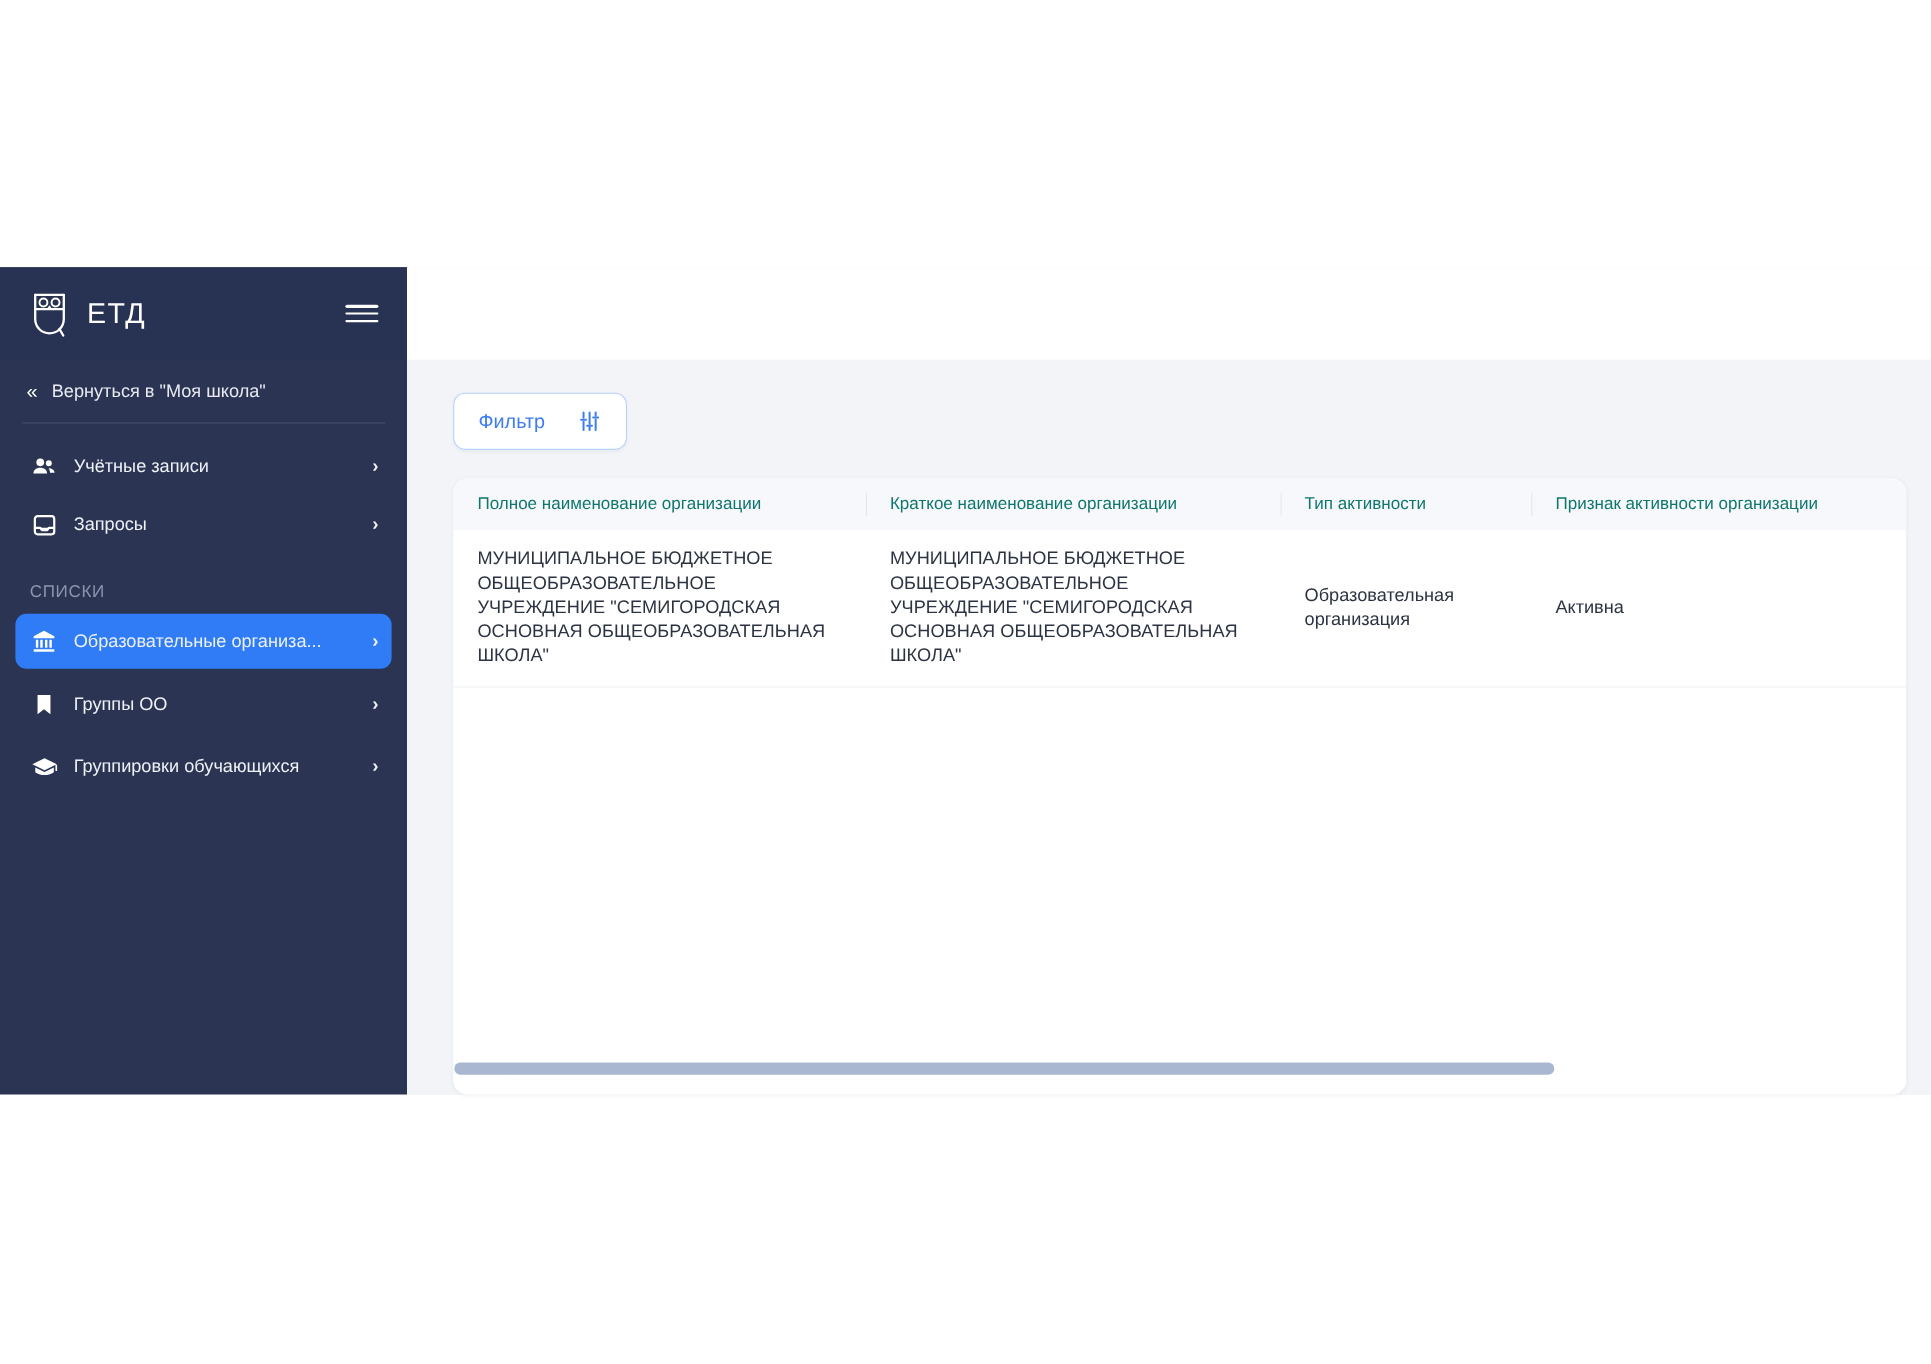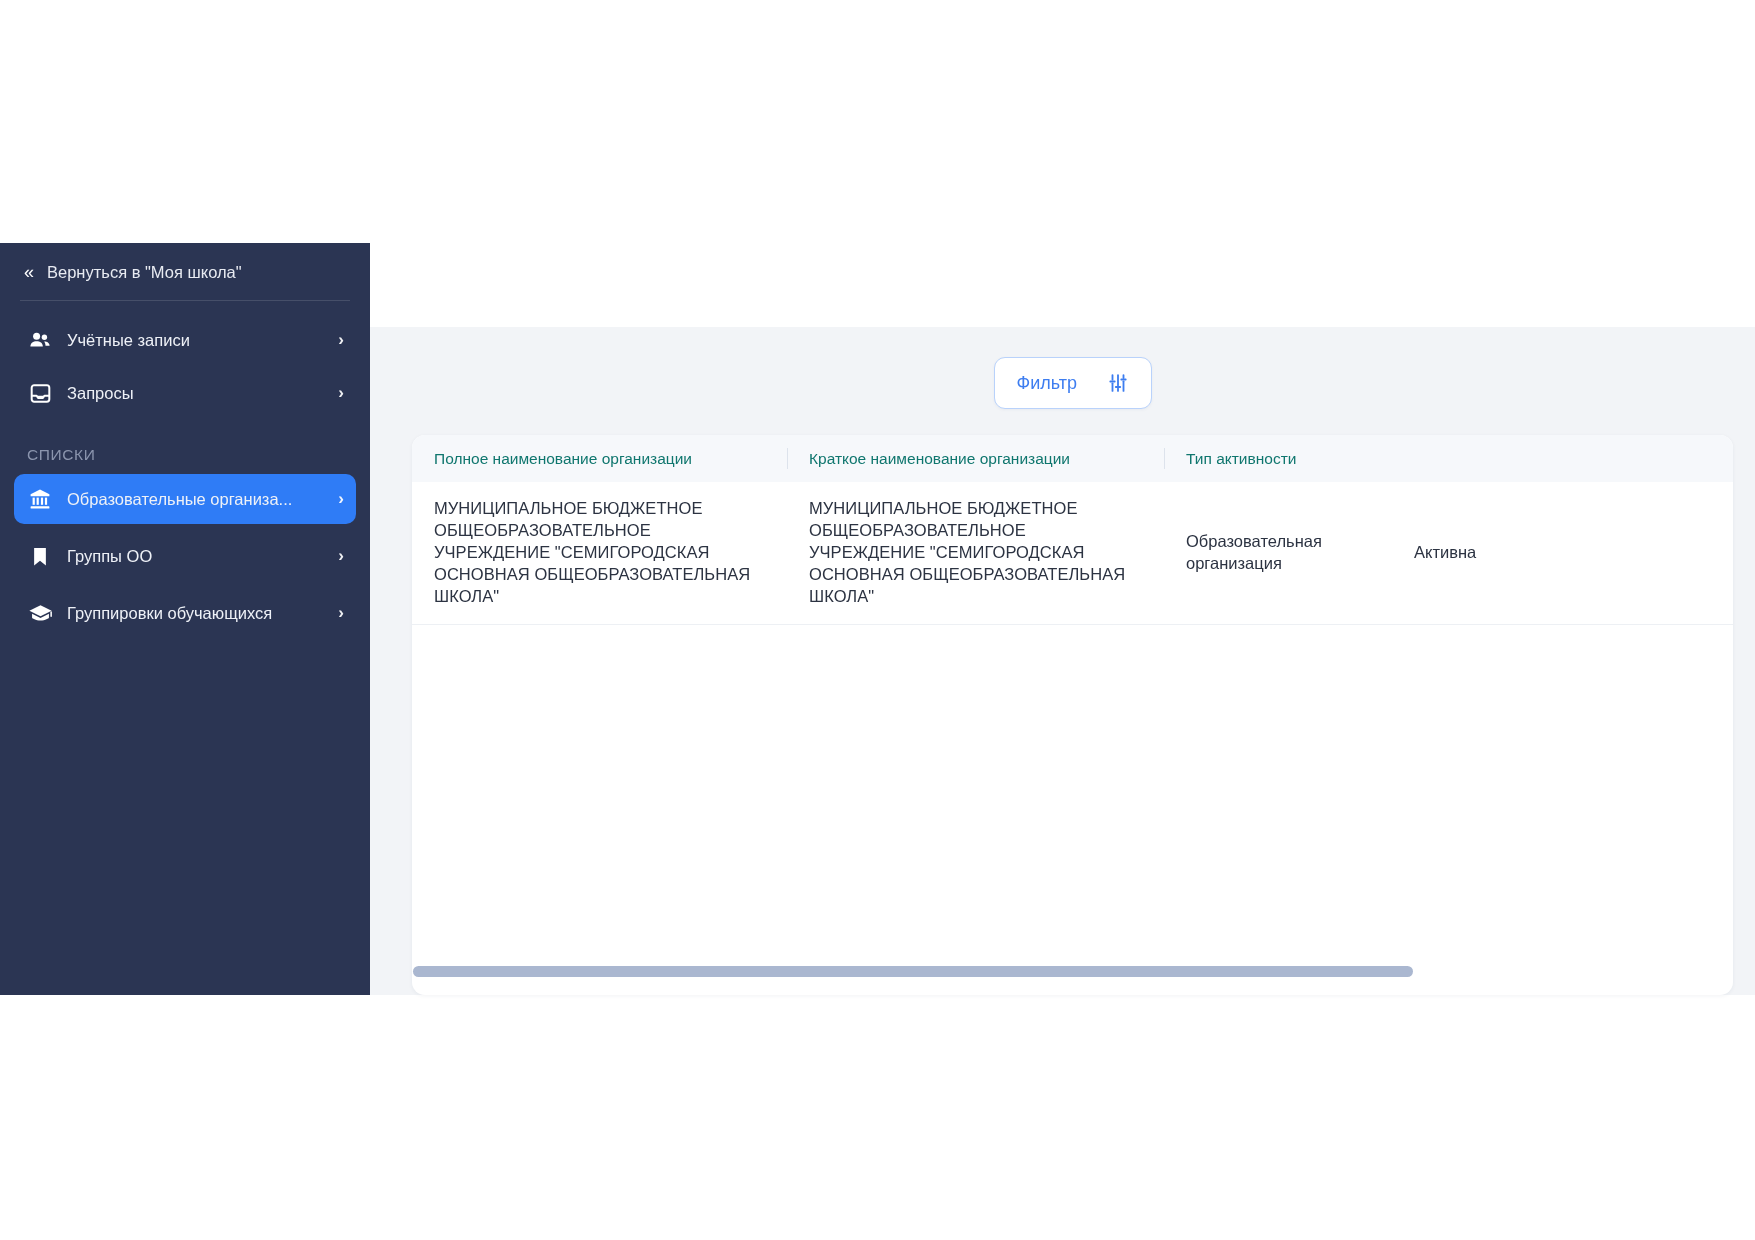--- a/index.html
+++ b/index.html
@@ -119,21 +119,21 @@
   .user-meta { display: flex; flex-direction: column; gap: 2px; }
   .user-name { font-size: 18.5px; color: #14171f; }
   .user-role { font-size: 16px; color: #7c8594; }
   .logout-btn {
     width: 34px; height: 34px;
     display: flex; align-items: center; justify-content: center;
     cursor: pointer;
   }
 
   .content { flex: 1; padding: 30px 22px 0 42px; display: flex; flex-direction: column; min-height: 0; }
-  .toolbar { display: flex; justify-content: center; padding-right: 0; }
+  .toolbar { display: flex; justify-content: flex-start; padding-right: 0; }
   .filter-btn {
     min-width: 158px;
     height: 52px;
     background: #ffffff;
     border: 1.6px solid #b9d2fb;
     border-radius: 11px;
     display: flex; align-items: center; justify-content: space-between;
     padding: 0 22px;
     gap: 26px;
     cursor: pointer;
@@ -216,20 +216,41 @@
     cursor: pointer;
   }
 </style>
 </head>
 <body>
 
 <div id="app">
 
   <aside class="sidebar">
 
+    <div class="sidebar-header">
+      <div class="logo-wrap">
+        <span class="owl-icon">
+          <svg class="owl-icon" viewBox="0 0 42 44" fill="none" xmlns="http://www.w3.org/2000/svg">
+            <path d="M8 5 L8 27 C8 34.5 14 40 21 40 C28 40 34 34.5 34 27 L34 5" stroke="#ffffff" stroke-width="2.1" stroke-linecap="round"></path>
+            <path d="M8 5 L34 5" stroke="#ffffff" stroke-width="2.1" stroke-linecap="round"></path>
+            <path d="M8 18 L34 18" stroke="#ffffff" stroke-width="2.1"></path>
+            <circle cx="15.5" cy="12" r="3.6" stroke="#ffffff" stroke-width="1.8"></circle>
+            <circle cx="26.5" cy="12" r="3.6" stroke="#ffffff" stroke-width="1.8"></circle>
+            <path d="M21 14.5 L19.2 17 L22.8 17 Z" fill="#ffffff"></path>
+            <path d="M30 36 L33.5 42" stroke="#ffffff" stroke-width="2.1" stroke-linecap="round"></path>
+          </svg>
+        </span>
+        <span class="logo-text">ЕТД</span>
+      </div>
+      <div class="burger">
+        <span></span>
+          <span></span>
+          <span></span>
+      </div>
+    </div>
 
     <div class="back-row">
       <span class="chev-left">«</span>
       <span>Вернуться в "Моя школа"</span>
     </div>
 
     <nav class="nav">
 
       <div class="nav-item">
         <span class="ico">
@@ -326,20 +347,21 @@
           </span>
         </div>
       </div>
 
       <div class="table-card">
 
         <div class="thead">
           <div class="th c0">Полное наименование организации</div>
           <div class="th c1">Краткое наименование организации</div>
           <div class="th c2">Тип активности</div>
+          <div class="th c3">Признак активности организации</div>
         </div>
 
         <div class="tbody">
           <div class="trow">
             <div class="td c0 upper">МУНИЦИПАЛЬНОЕ БЮДЖЕТНОЕ ОБЩЕОБРАЗОВАТЕЛЬНОЕ УЧРЕЖДЕНИЕ "СЕМИГОРОДСКАЯ ОСНОВНАЯ ОБЩЕОБРАЗОВАТЕЛЬНАЯ ШКОЛА"</div>
             <div class="td c1 upper">МУНИЦИПАЛЬНОЕ БЮДЖЕТНОЕ ОБЩЕОБРАЗОВАТЕЛЬНОЕ УЧРЕЖДЕНИЕ "СЕМИГОРОДСКАЯ ОСНОВНАЯ ОБЩЕОБРАЗОВАТЕЛЬНАЯ ШКОЛА"</div>
             <div class="td c2">Образовательная организация</div>
             <div class="td c3">Активна</div>
           </div>
         </div>

